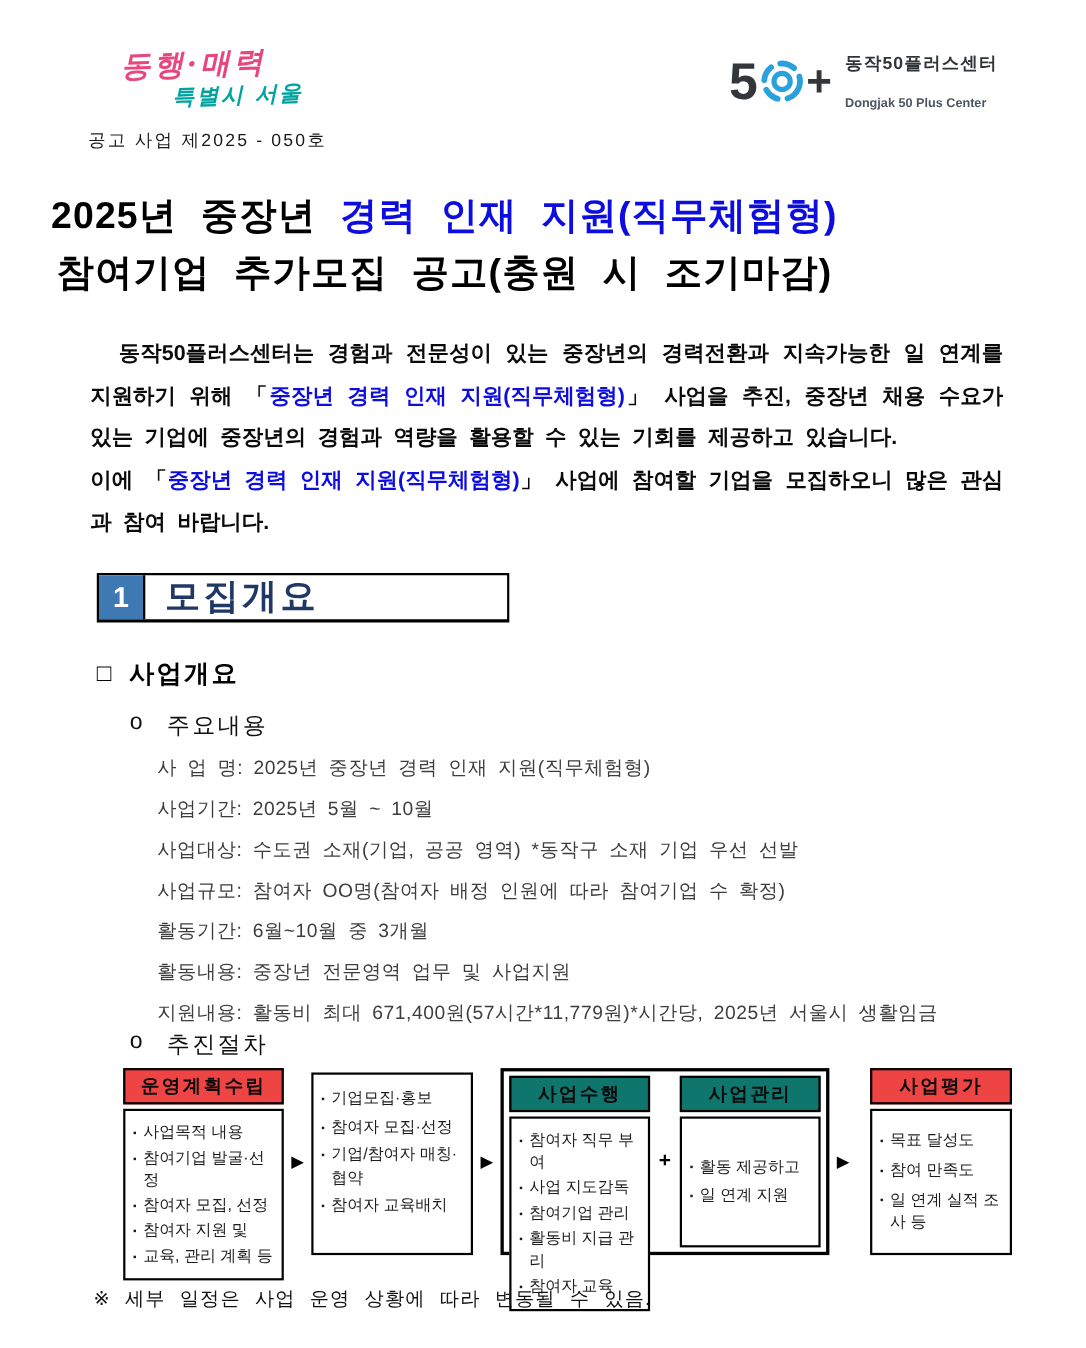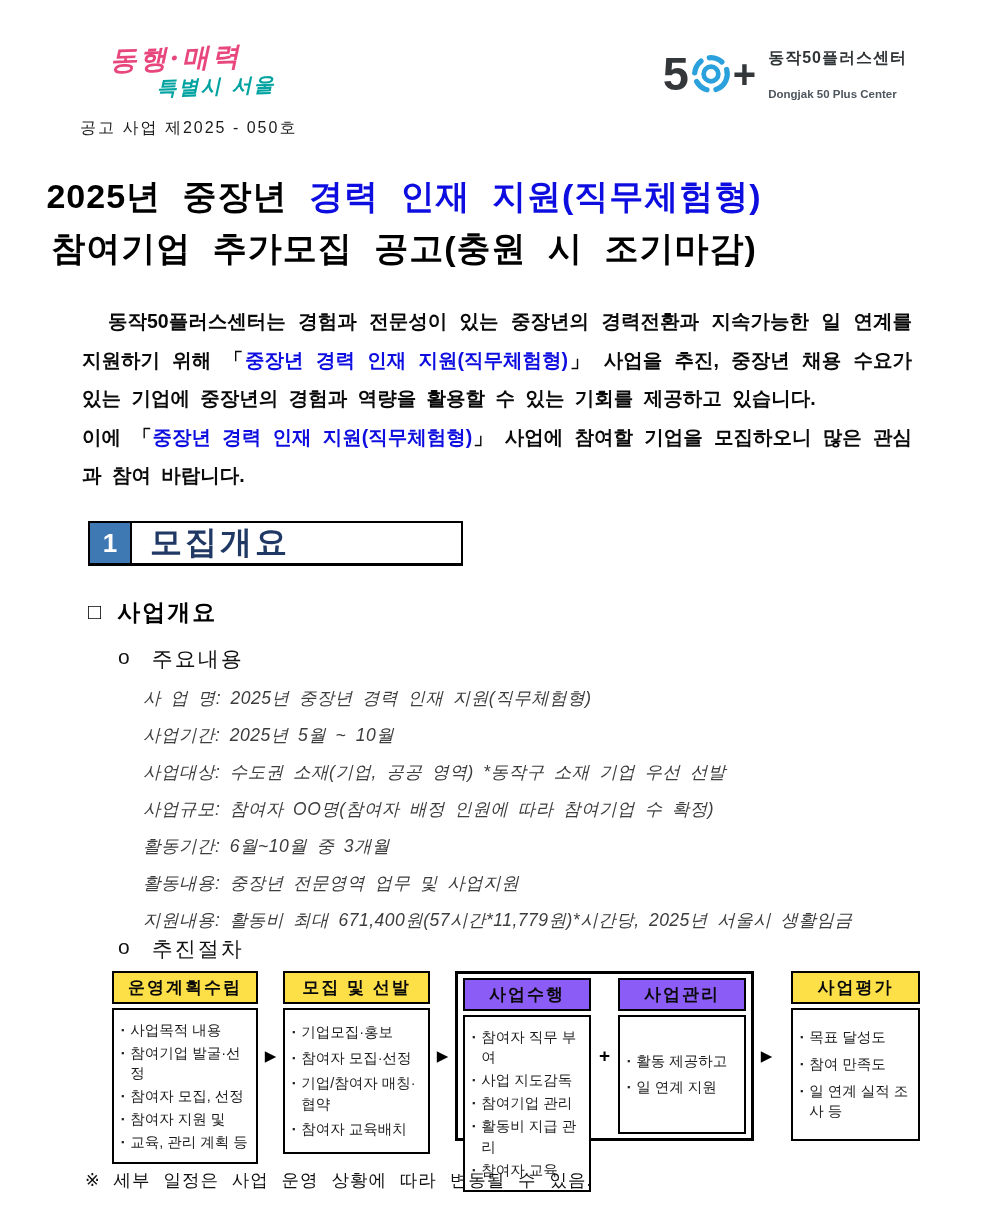--- a/index.html
+++ b/index.html
@@ -49,30 +49,30 @@
   .h2 { position:absolute; top:597px; left:88px; font-size:23px; font-weight:800; letter-spacing:2px; display:flex; align-items:center; }
   .h2 .sqbox { font-weight:normal; font-size:22px; margin-right:14px; position:relative; top:-1px; }
   .h3 { font-size:21px; color:#111; display:flex; letter-spacing:2px; word-spacing:4px; }
   .h3 .obullet { margin-right:20px; }
   .h3a { position:absolute; top:645px; left:118px; }
   .h3b { position:absolute; top:935px; left:118px; }
 
   
   .details { position:absolute; top:683px; left:143px; width:800px;
              font-size:17.5px; color:#3d3d3d; letter-spacing:0.5px; word-spacing:4px; }
-  .details .dline { height:37px; line-height:30px;font-style:italic; }
+  .details .dline { height:37px; line-height:30px; }
 
   
   .flow { position:absolute; top:971px; left:112px; display:flex; height:170px; align-items:stretch; }
   .stage { display:flex; flex-direction:column; }
   .st1 { width:146px; } .st2 { width:147px; } .st5 { width:141px;padding-left:12px; }
-  .shead { height:33px; border:2px solid #000; background:#fde047;
+  .shead { height:33px; border:2px solid #000; background:#ef4444;
            font-weight:bold; font-size:17px; color:#0a0a0a;
            display:flex; align-items:center; justify-content:center; letter-spacing:2px; flex:none; }
-  .shead.light { background:#8b5cf6;text-align:right; }
+  .shead.light { background:#0f766e;text-align:right; }
   .sbody { margin-top:4px; flex:1; border:2px solid #000; padding:7px 5px; font-size:14.5px; color:#1c1c1c; background:#fff; }
   .sbody.vcenter { display:flex; flex-direction:column; justify-content:center; }
   .pitem { display:flex; line-height:1.42; margin:2.5px 0; }
   .pitem .sq { font-size:9px; line-height:1; margin:6px 6px 0 2px; flex:none; }
   .pitem .txt { flex:1; }
   .sp2 .pitem { margin:5px 0; }
   .sp5 .pitem { margin:3px 0; }
   .arrow { width:25px; display:flex; align-items:center; justify-content:center;
            font-size:15px; color:#000; flex:none; }
   .group { border:3px solid #000; display:flex; padding:4px 5px; background:#fff; }
@@ -183,21 +183,20 @@
           <div class="pitem">
             <span class="sq">▪</span>
             <span class="txt">교육, 관리 계획 등</span>
           </div>
         </div>
     </div>
 
     <div class="arrow">▶</div>
 
     <div class="stage st2">
-      <div class="shead">모집 및 선발</div>
       <div class="sbody sp2">
 
           <div class="pitem">
             <span class="sq">▪</span>
             <span class="txt">기업모집·홍보</span>
           </div>
 
           <div class="pitem">
             <span class="sq">▪</span>
             <span class="txt">참여자 모집·선정</span>

